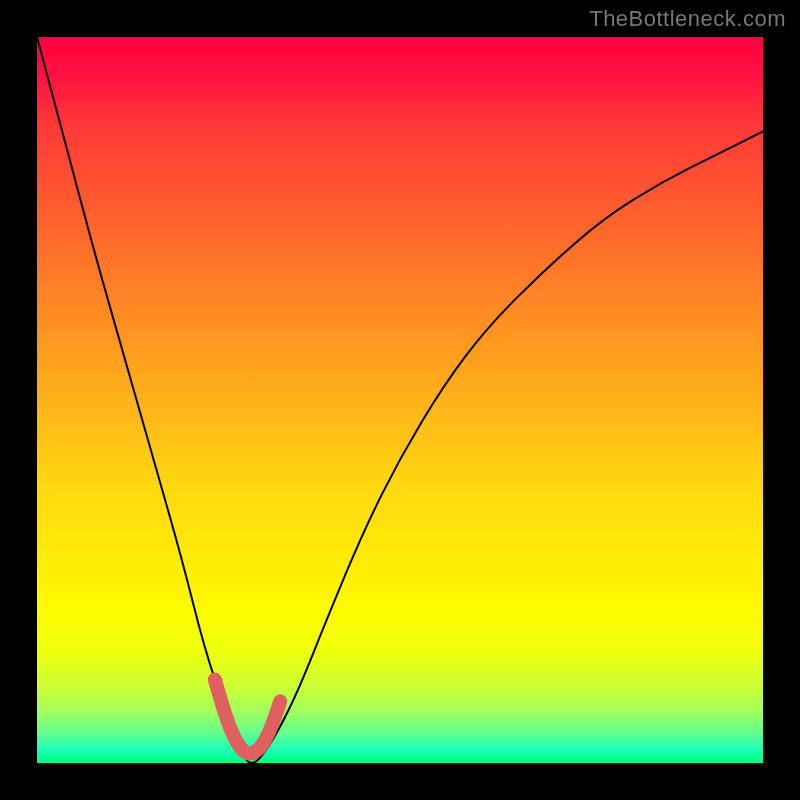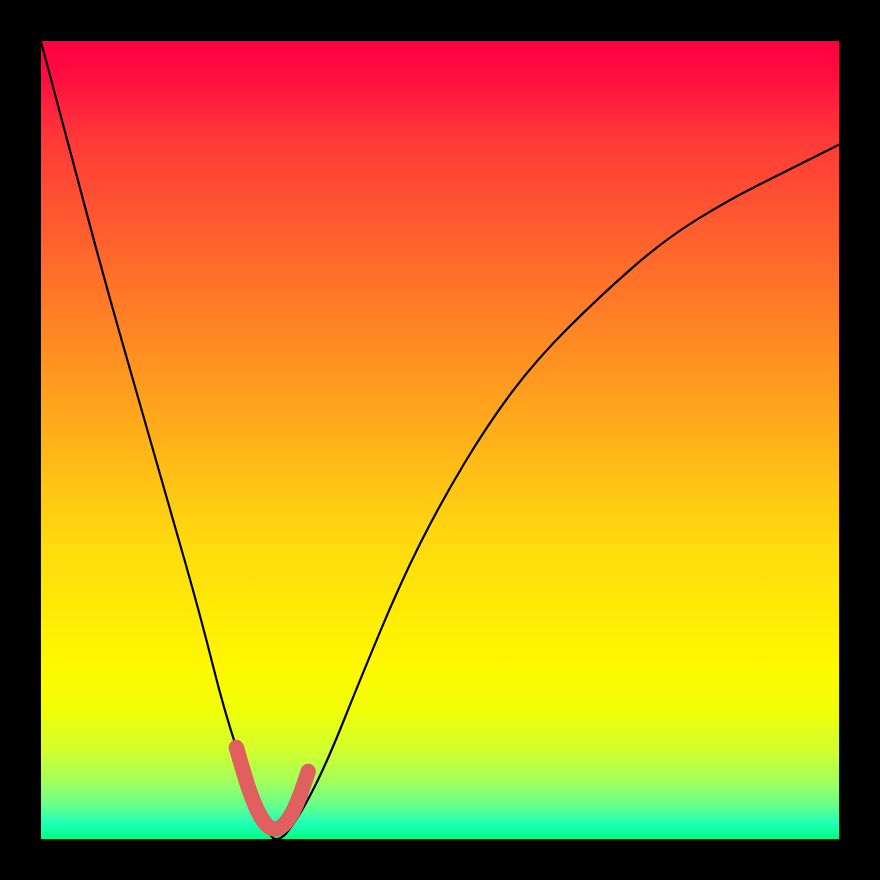--- a/index.html
+++ b/index.html
@@ -73,14 +73,15 @@
 
   <div class="plot-area">
     <div class="gradient"></div>
 
     <svg class="curves" viewBox="0 0 726 726" preserveAspectRatio="none">
       <path id="curve-main" fill="none" stroke="#000" stroke-width="2" stroke-linecap="round" d="M 0 0 Q 29.04 108.89999999999998 43.56 163.35 Q 58.08 217.8 72.6 268.62 Q 87.11999999999999 319.43999999999994 101.63999999999999 370.26 Q 116.16 421.08 130.68 471.9 Q 145.20000000000002 522.72 156.09000000000003 566.28 Q 166.98000000000002 609.84 177.87 642.51 Q 188.76000000000002 675.18 196.02000000000004 693.3299999999999 Q 203.28000000000003 711.48 206.91000000000003 718.74 Q 210.54 726 214.17 726 Q 217.79999999999998 726 221.43 722.37 Q 225.06 718.74 232.32 707.85 Q 239.58 696.96 250.47000000000003 675.1800000000001 Q 261.36 653.4 275.88 617.0999999999999 Q 290.40000000000003 580.8 308.55 537.24 Q 326.7 493.68 344.85 457.38 Q 363 421.08 384.78000000000003 384.78 Q 406.56000000000006 348.47999999999996 428.34000000000003 319.44 Q 450.12 290.40000000000003 479.15999999999997 261.36 Q 508.2 232.31999999999994 537.24 206.90999999999997 Q 566.28 181.5 595.3199999999999 163.34999999999997 Q 624.36 145.19999999999993 653.4 130.67999999999995 Q 682.4399999999999 116.15999999999997 704.22 105.26999999999998 L 726 94.38"></path>
       <path id="curve-valley" fill="none" stroke="#e06060" stroke-width="14" stroke-linecap="round" stroke-linejoin="round" d="M 177.87 642.51 Q 185.13 667.92 188.76 678.81 Q 192.39000000000001 689.7 196.02 697.686 Q 199.65 705.672 203.27999999999997 710.3910000000001 Q 206.90999999999997 715.11 210.53999999999996 716.1990000000001 Q 214.17 717.288 217.8 715.11 Q 221.43 712.932 225.06 707.85 Q 228.69 702.768 232.32 694.4190000000001 Q 235.95000000000002 686.07 239.58 675.1800000000001 L 243.21 664.29"></path>
     </svg>
   </div>
 
+  <div class="watermark">TheBottleneck.com</div>
 
 </div>
 
 </body></html>

